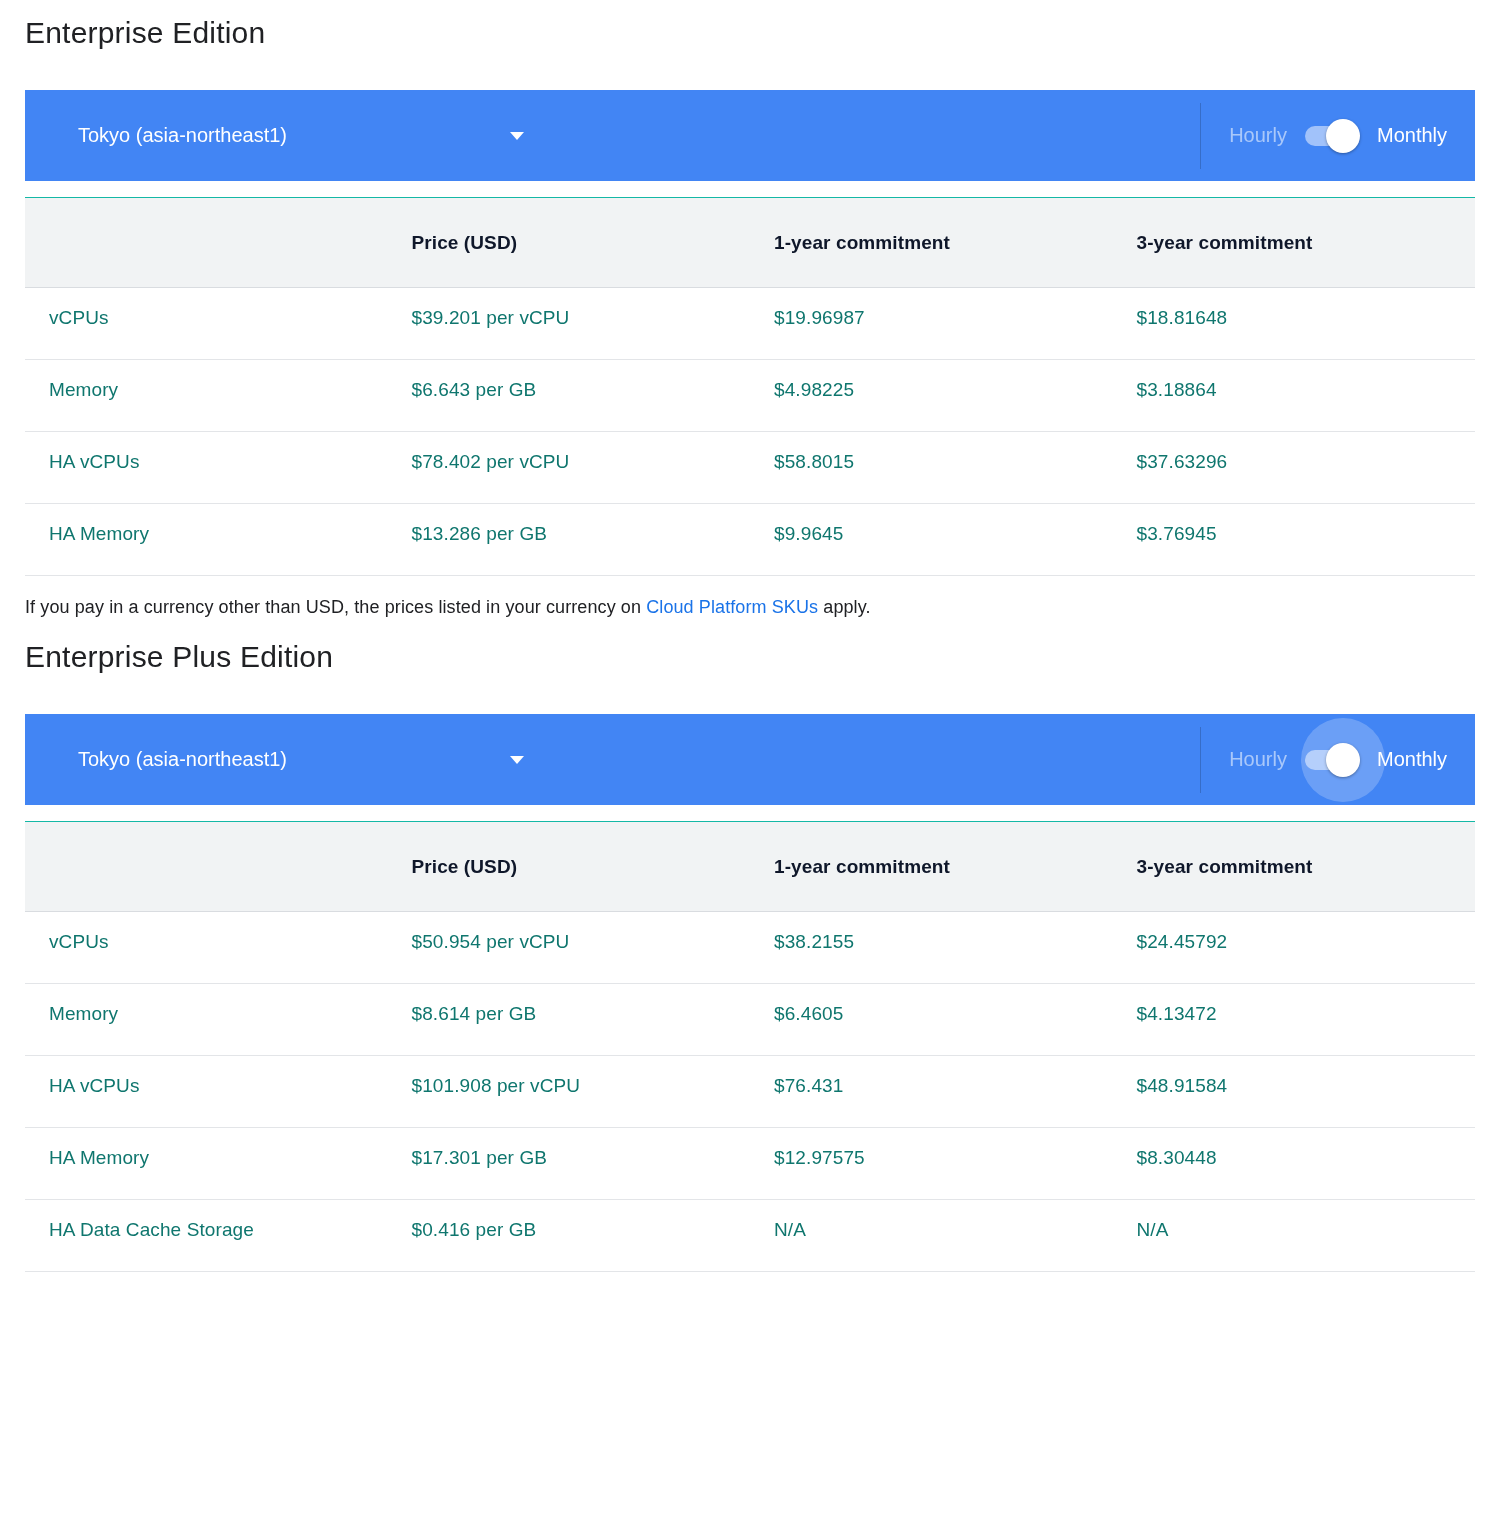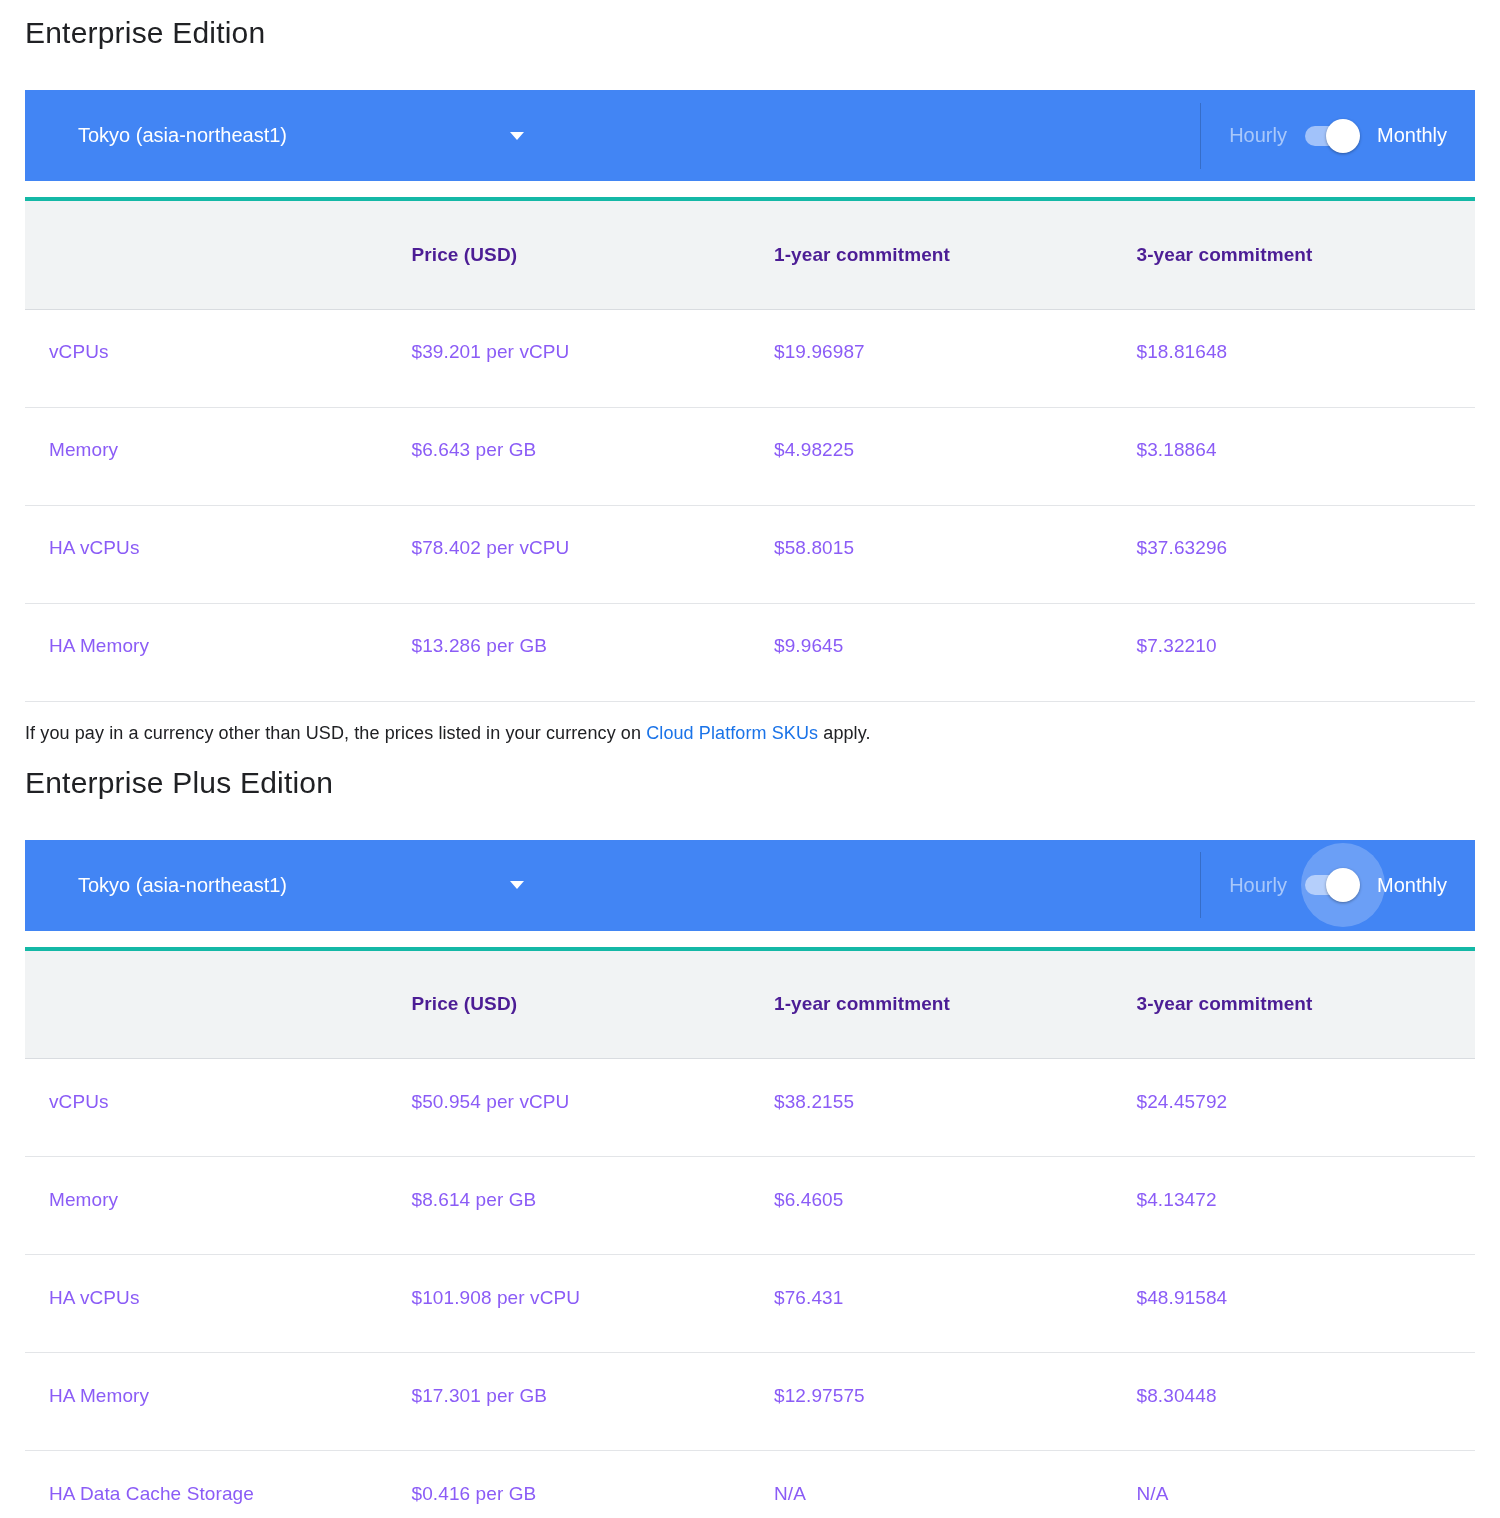--- a/index.html
+++ b/index.html
@@ -97,37 +97,37 @@
 
   
   table.pricing {
     width: 100%;
     margin-top: 16px;
     border-collapse: collapse;
     table-layout: fixed;
   }
   table.pricing th {
     background: #f1f3f4;
-    height: 110px;
+    height: 90px;
     text-align: left;
     vertical-align: middle;
     font-size: 19px;
     font-weight: 700;
-    color: #4c1d95;
+    color: #0f172a;
     padding: 0 10px 0 24px;
-    border-top: 4px solid #14b8a6;
+    border-top: 1px solid #14b8a6;
     border-bottom: 1px solid #d9dce0;
     letter-spacing: 0.1px;
   }
   table.pricing td {
-    height: 98px;
+    height: 72px;
     vertical-align: middle;
     font-size: 19px;
     font-weight: 400;
-    color: #8b5cf6;
+    color: #0f766e;
     padding: 0 10px 12px 24px;
     border-bottom: 1px solid #e3e5e8;
     letter-spacing: 0.1px;
   }
   table.pricing col { width: 25%; }
 
   
   .footnote {
     margin-top: 18px;
     font-size: 18px;
@@ -195,21 +195,21 @@
         <tr>
           <td>HA vCPUs</td>
           <td>$78.402 per vCPU</td>
           <td>$58.8015</td>
           <td>$37.63296</td>
         </tr>
         <tr>
           <td>HA Memory</td>
           <td>$13.286 per GB</td>
           <td>$9.9645</td>
-          <td>$7.32210</td>
+          <td>$3.76945</td>
         </tr>
       </tbody>
     </table>
 
     <p class="footnote"><span>If you pay in a currency other than USD, the prices listed in your currency on </span><a>Cloud Platform SKUs</a><span> apply.</span></p>
   </div>
 
   <div class="section second">
     <h1 class="section-title">Enterprise Plus Edition</h1>
 

